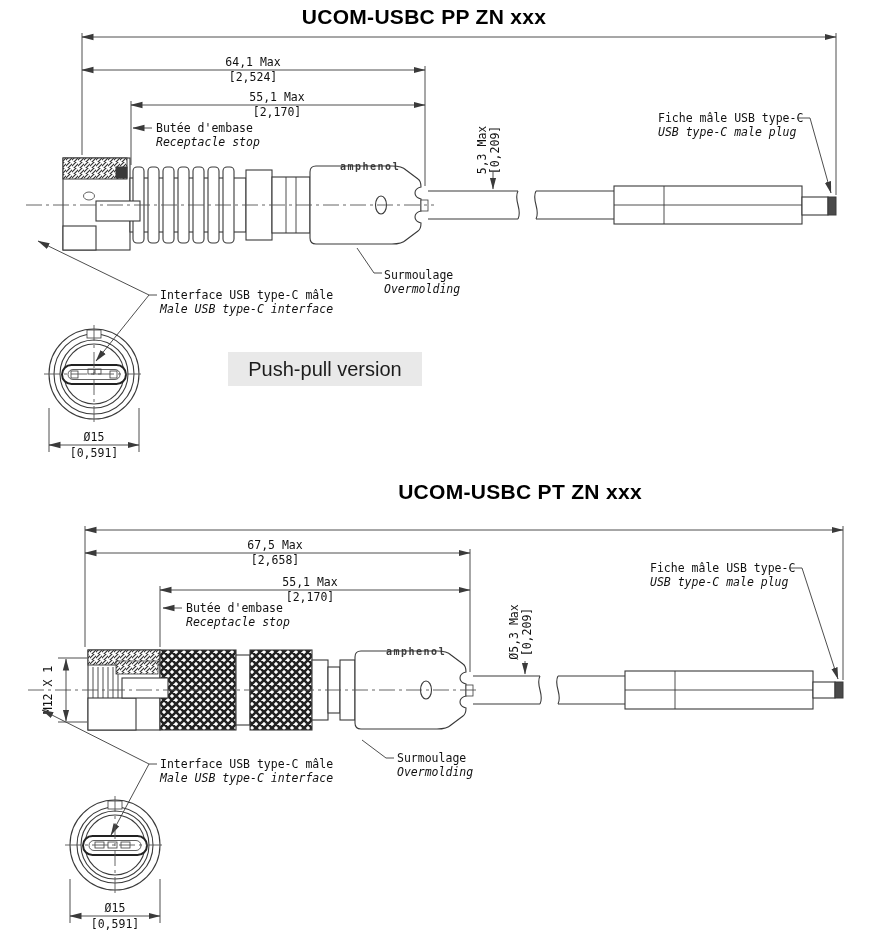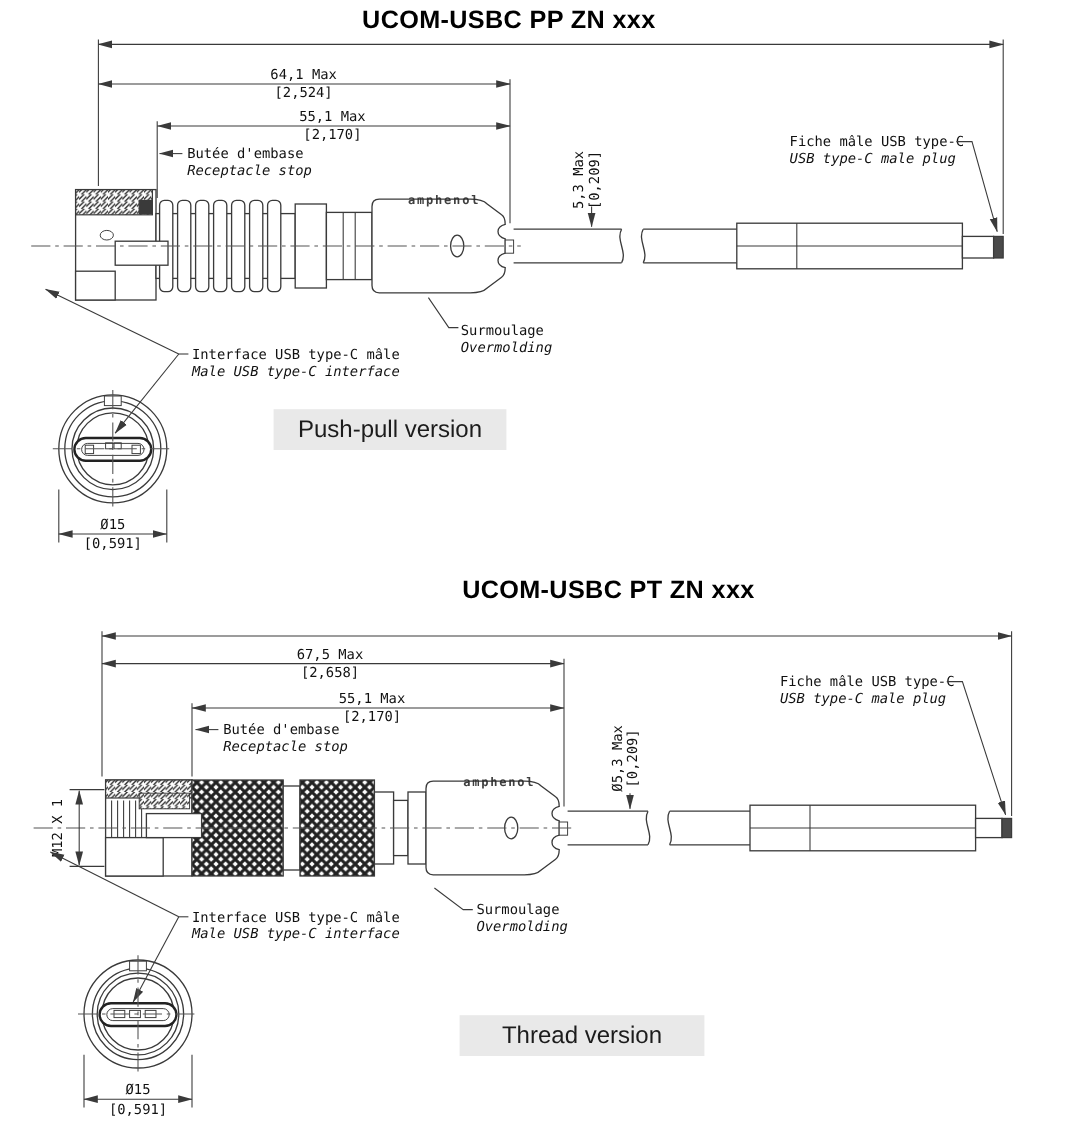--- a/index.html
+++ b/index.html
@@ -271,19 +271,18 @@
         <line class="dim" x1="70" y1="916" x2="160" y2="916" marker-start="url(#ah)" marker-end="url(#ah)"></line>
         <text class="cad mid" x="115" y="912">Ø15</text>
         <text class="cad mid" x="115" y="928">[0,591]</text>
       </g>
     </g>
   </g>
 </svg>
 
 <div class="fig-title" style="left:424px;top:5px">UCOM-USBC PP ZN xxx</div>
 
-<div class="fig-title" style="left:507px;top:480px">UCOM-USBC PT ZN xxx</div>
-
-<div class="version" style="left:228px;top:341px;width:194px;height:34px">Push-pull version</div>
-
-<div class="version" style="left:383px;top:846px;width:204px;height:34px">Thread version</div>
+<div class="fig-title" style="left:520px;top:480px">UCOM-USBC PT ZN xxx</div>
+
+<div class="version" style="left:228px;top:352px;width:194px;height:34px">Push-pull version</div>
+
 
 </div>
 
 </body></html>

